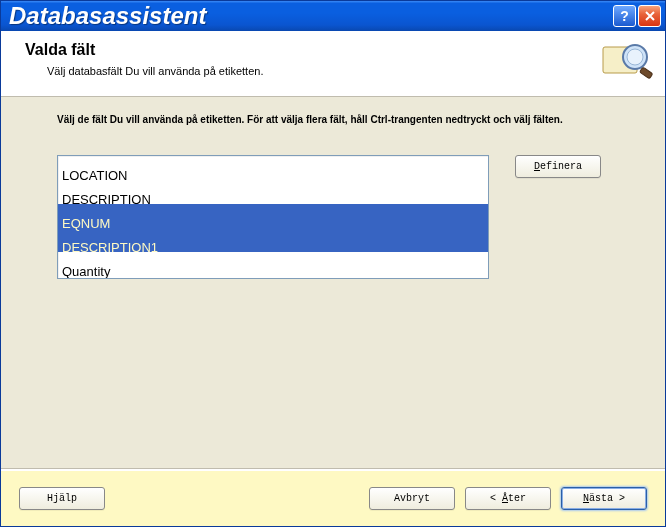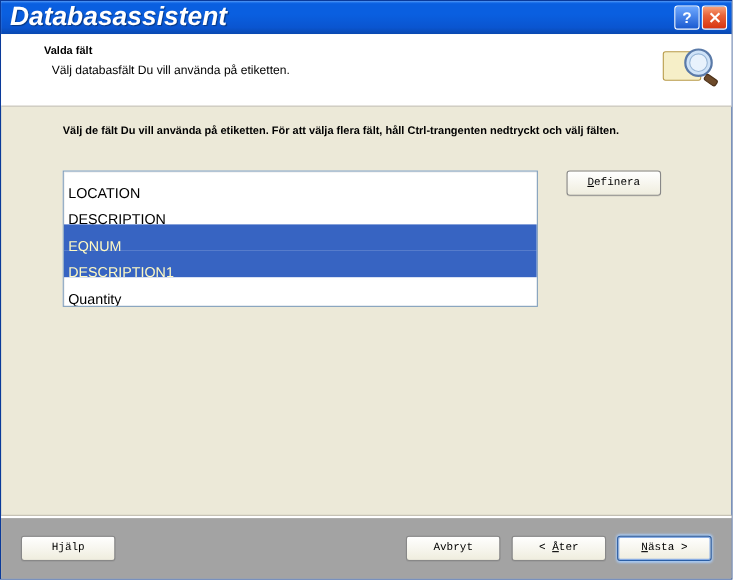--- a/index.html
+++ b/index.html
@@ -48,21 +48,21 @@
   }
   .help-btn { background: linear-gradient(to bottom,#6ea8ff,#1a5ad0); }
   .close-btn { background: linear-gradient(to bottom,#f8a27a 0%,#e8643a 40%,#d83410 100%); }
   .header-strip {
     background:#fff;
     border-bottom:1px solid #c0bcae;
     padding: 10px 14px 12px 24px;
     position: relative;
     height: 66px;
   }
-  .header-title { font-weight:bold; font-size:10px; margin-bottom:6px;margin-left:15px; }
+  .header-title { font-weight:bold; font-size:16px; margin-bottom:6px; }
   .header-sub { font-size:11px; padding-left:22px; }
   .header-icon {
     position:absolute; right:10px; top:6px;
     width:56px; height:52px;
   }
   .content {
     flex:1;
     padding: 16px 38px 10px 56px;
     position:relative;
   }
@@ -100,21 +100,21 @@
     box-shadow: 0 1px 0 rgba(0,0,0,0.05);
   }
   .btn .mn { text-decoration: underline; }
   .btn.default {
     border:1px solid #2a5fa8;
     box-shadow: 0 0 0 1px #89ade4 inset, 0 0 2px 1px #a8c8f0;
     text-align: center;
   }
   .footer {
     height:56px;
-    background:#a3a3a3;
+    background:#fef9c3;
     border-top:1px solid #fff;
     display:flex;
     align-items:center;
     padding: 0 18px;
     gap:10px;
   }
   .footer .spacer{flex:1;}
   .separator-line{
     height:2px;
     background: #c0bcae;

